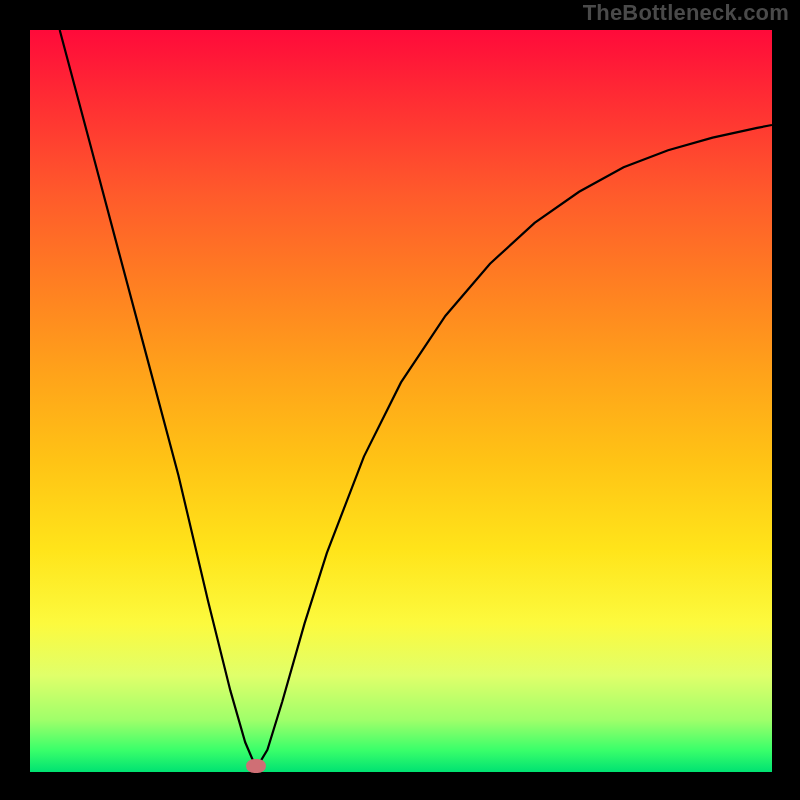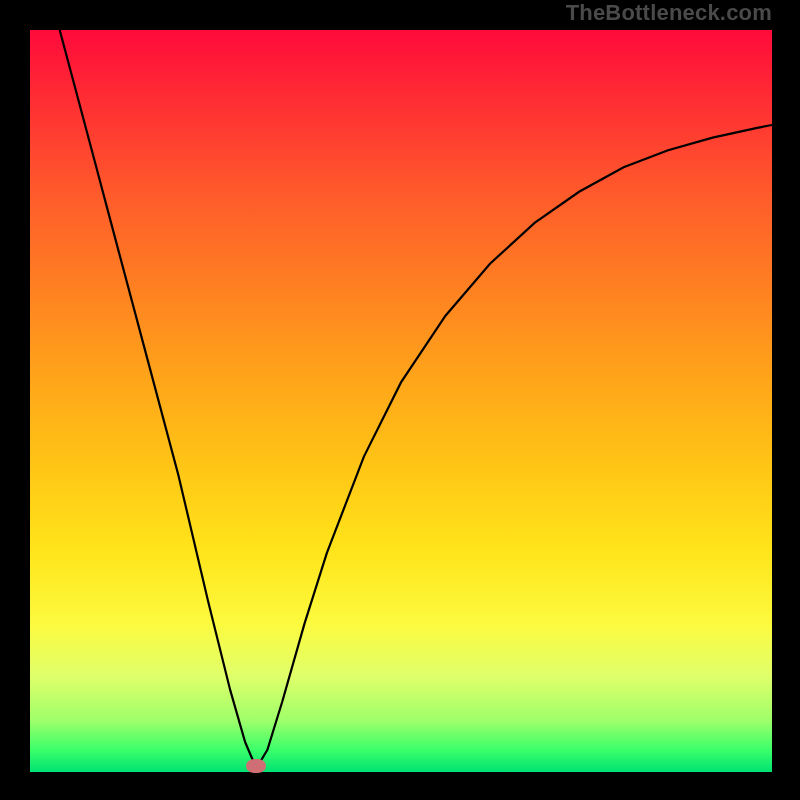--- a/index.html
+++ b/index.html
@@ -44,21 +44,21 @@
   svg.curve {
     position: absolute;
     left: 0;
     top: 0;
     width: 100%;
     height: 100%;
   }
   .watermark {
     position: absolute;
     top: 0px;
-    right: 28px;
+    right: 11px;
     font-size: 22px;
     font-weight: bold;
     color: #4a4a4a;
     letter-spacing: 0.2px;
   }
   .marker {
     position: absolute;
     border-radius: 50% / 60%;
     background: #cf6f75;
   }

